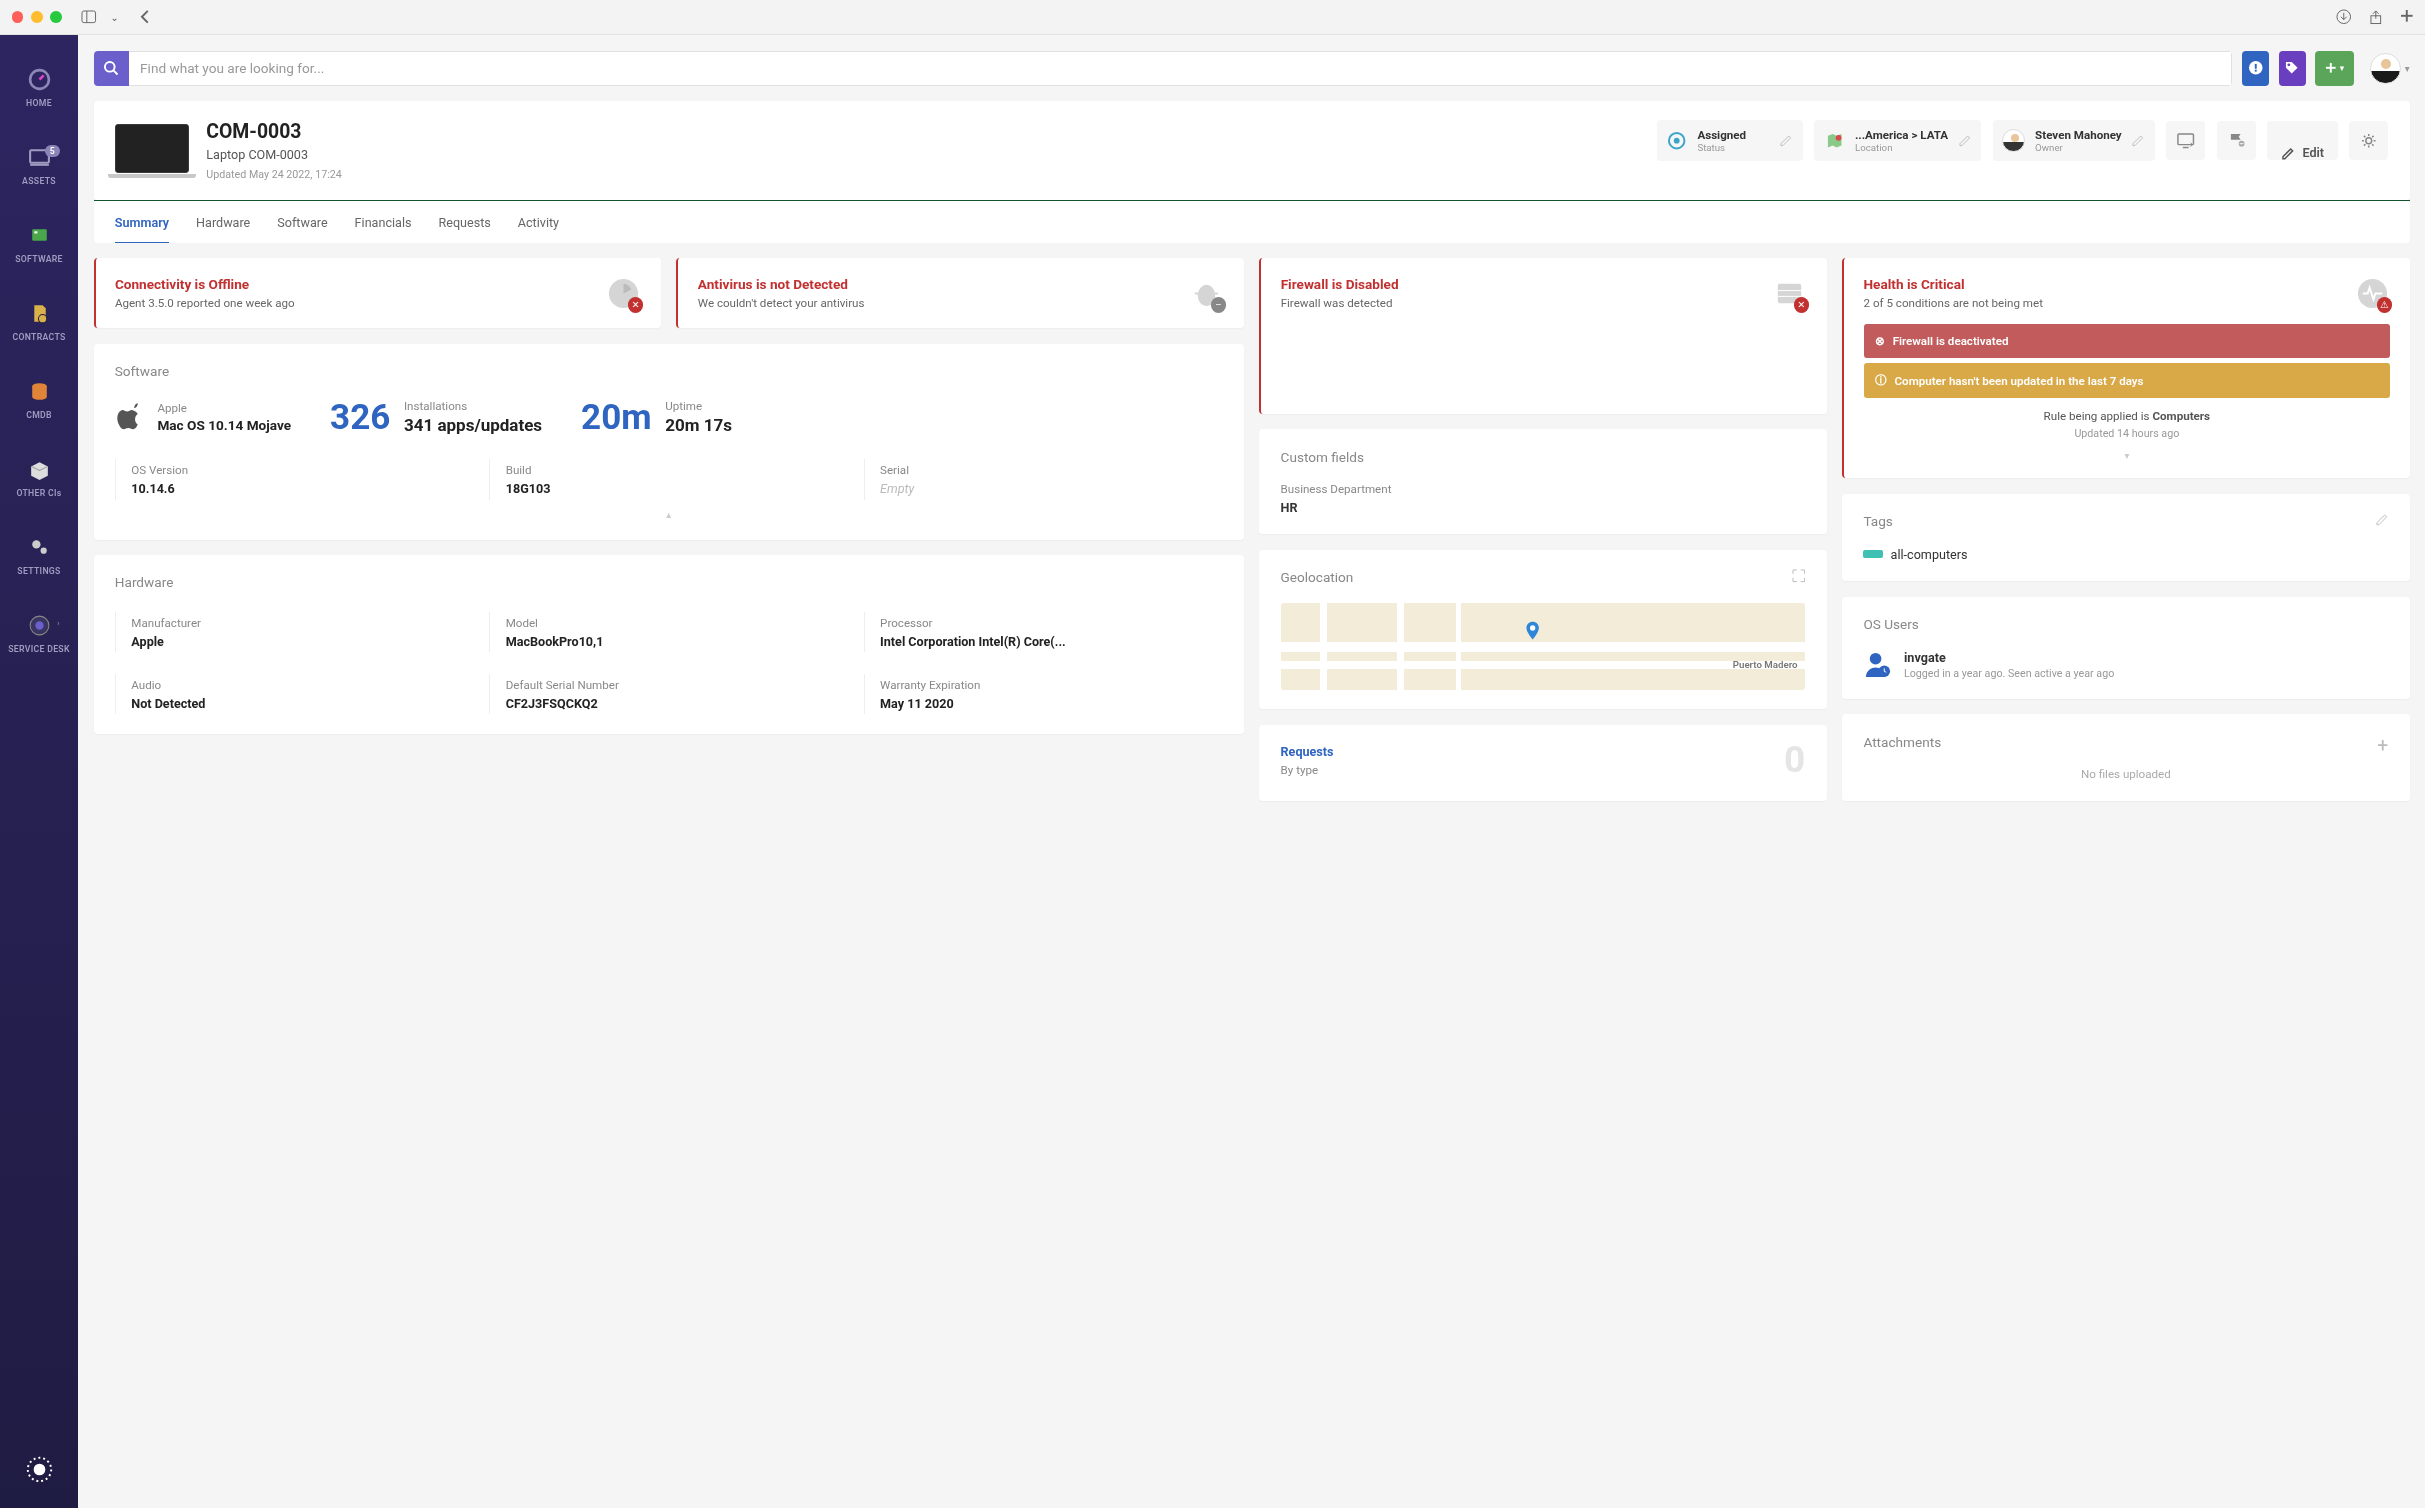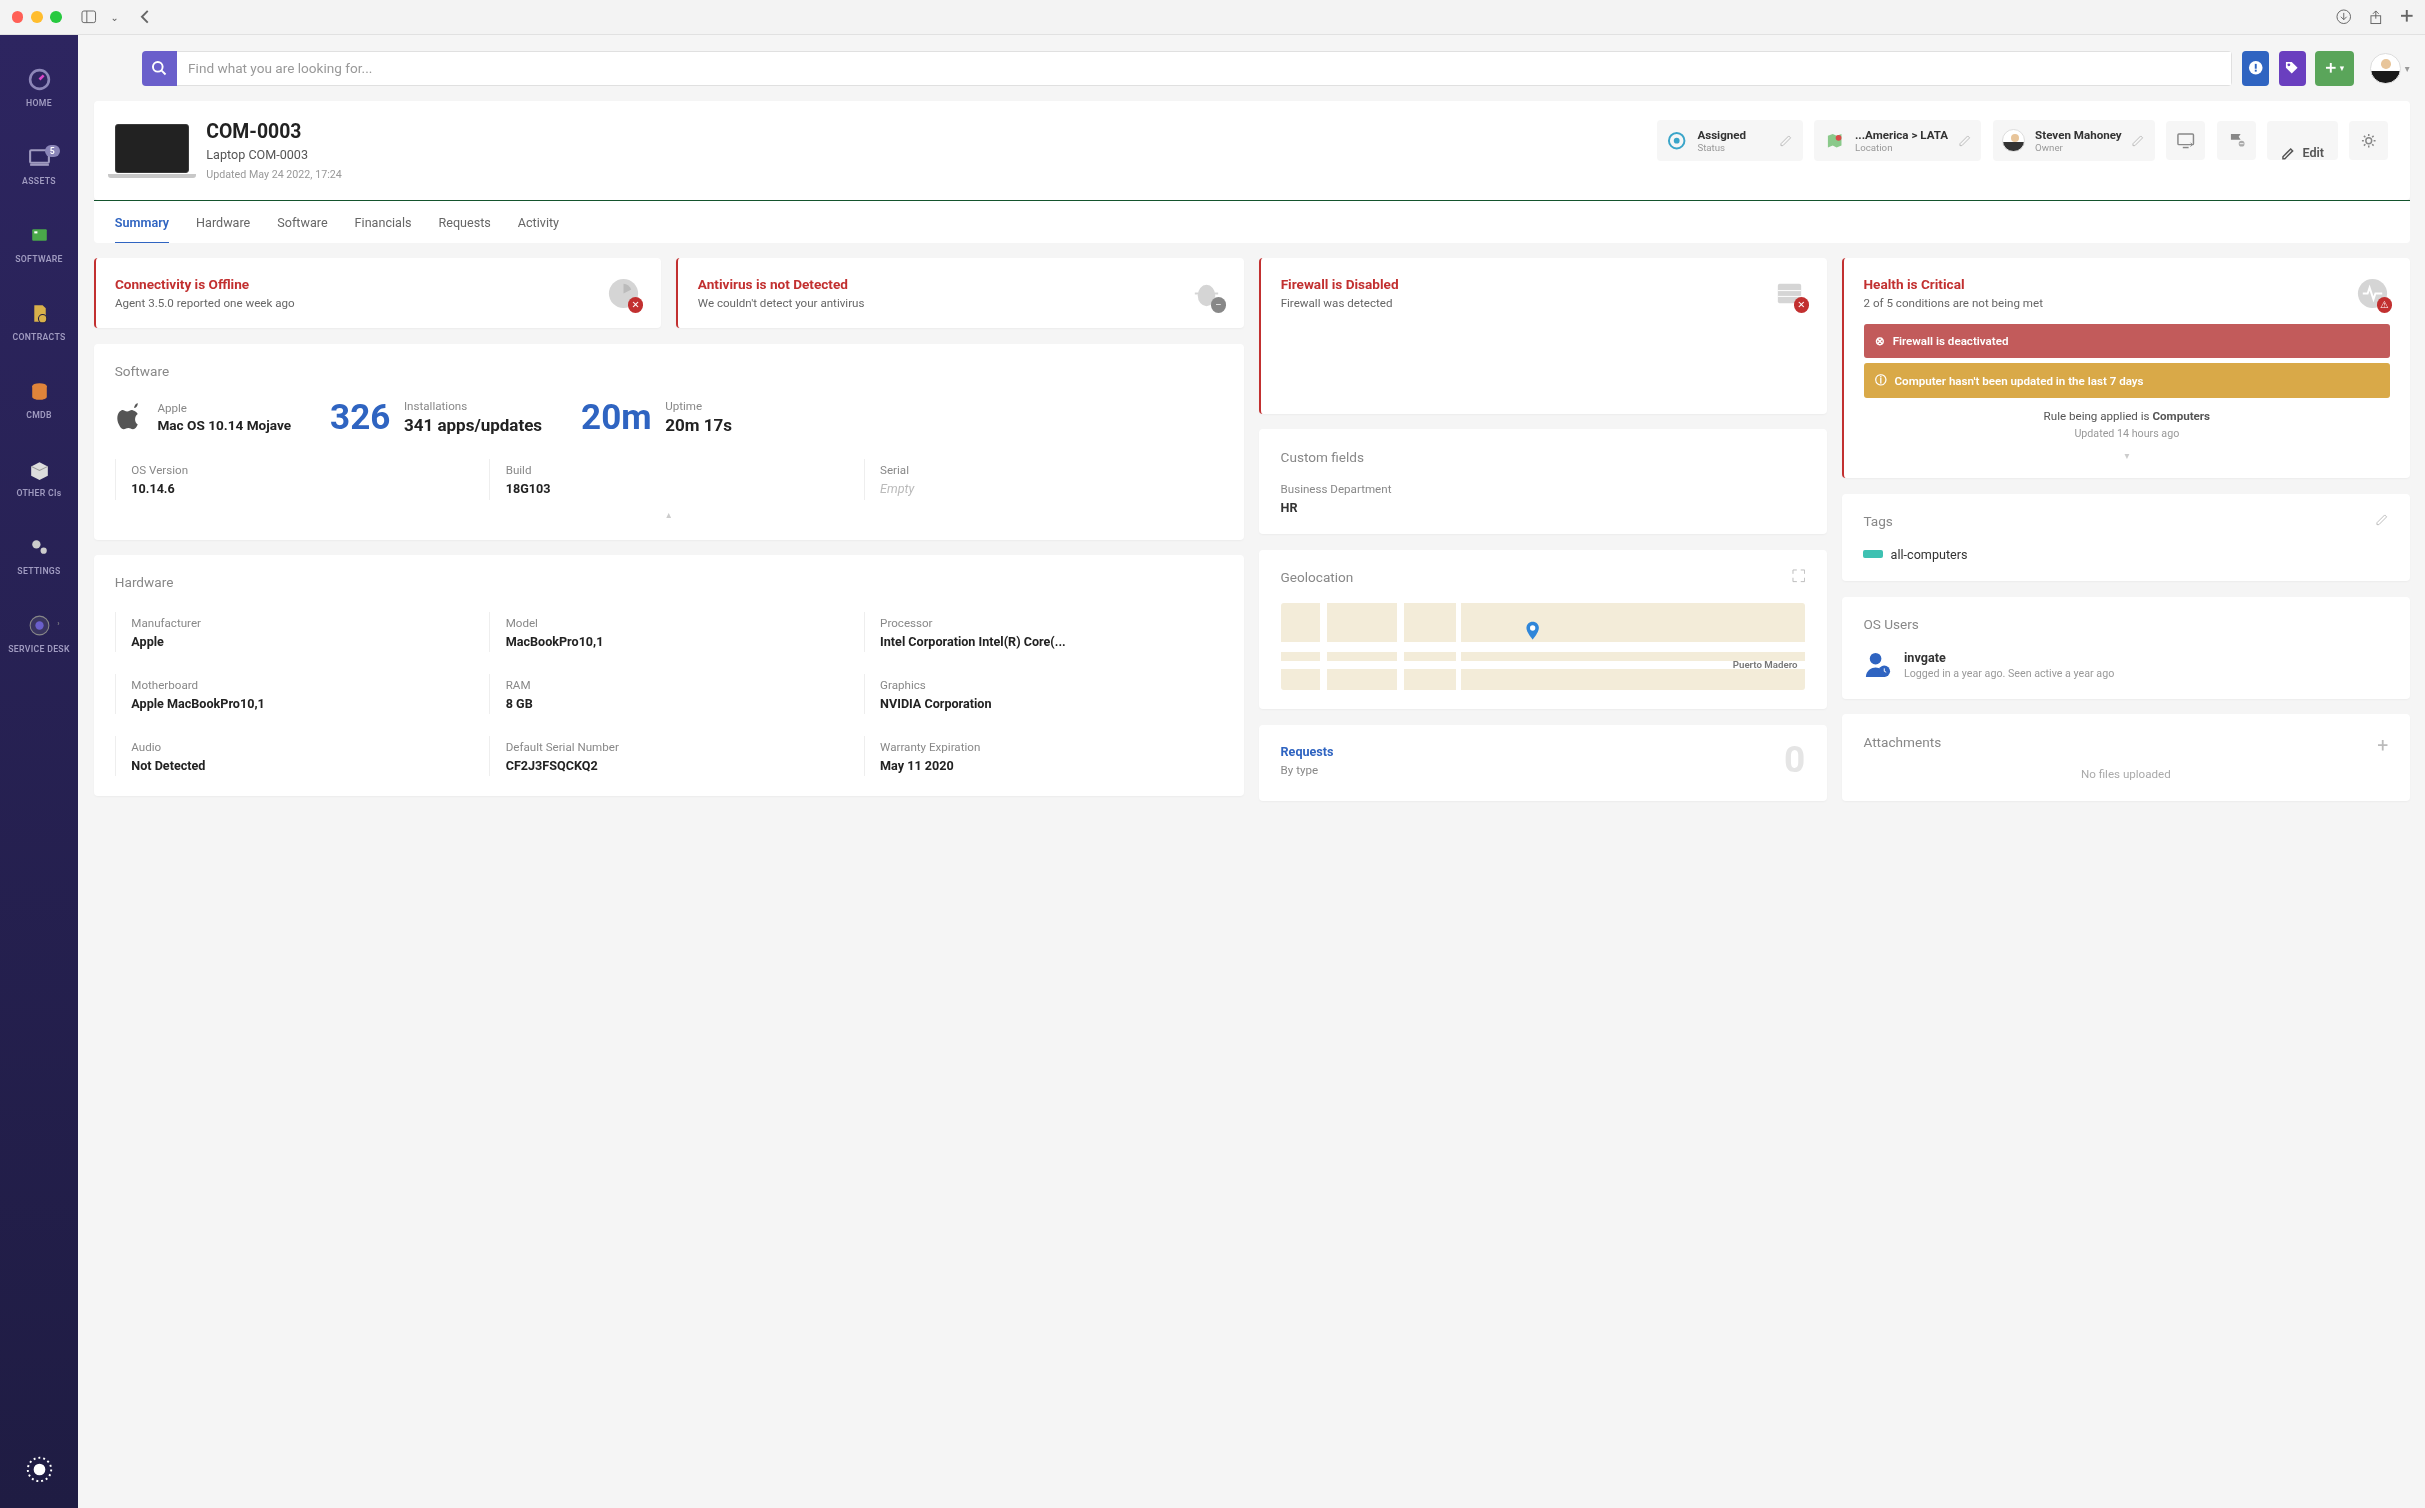--- a/index.html
+++ b/index.html
@@ -14,21 +14,21 @@
 .tb-icons-right { margin-left: auto; display: flex; gap: 17.5px; color: #666; }
 .app { display: flex; height: calc(100vh - 35px); }
 .sidenav { width: 78px; background: linear-gradient(180deg, #2d2560 0%, #1f1c43 100%); display: flex; flex-direction: column; align-items: center; padding-top: 13.6px; position: relative; }
 .sidenav-item { width: 100%; height: 78px; display: flex; flex-direction: column; align-items: center; justify-content: center; gap: 5.8px; cursor: pointer; color: #a09bc0; font-size: 8.7px; font-weight: 600; letter-spacing: 0.3px; }
 .sidenav-item .sv-icon { width: 25px; height: 25px; display: flex; align-items: center; justify-content: center; }
 .sidenav-item .badge { position: absolute; margin-left: 27px; margin-top: -29px; background: #8a85b8; color: #fff; font-size: 8.7px; border-radius: 7.8px; padding: 1px 4.9px; }
 .sidenav-bottom { margin-top: auto; padding-bottom: 19.4px; }
 .sidenav-bottom .logo-icon { width: 39px; height: 39px; color: #fff; }
 .main { flex: 1; display: flex; flex-direction: column; overflow: auto; }
 .topbar { display: flex; align-items: center; padding: 15.5px 15.5px 15.5px 15.5px; gap: 9.7px; }
-.search-wrap { flex: 1; display: flex; height: 35px; border-radius: 3.9px; overflow: hidden; margin-left: 48px; }
+.search-wrap { flex: 1; display: flex; height: 35px; border-radius: 3.9px; overflow: hidden; }
 .search-btn { width: 35px; background: #6a5fcb; display: flex; align-items: center; justify-content: center; color: #fff; }
 .search-input { flex: 1; border: 1px solid #e0e0e0; border-left: none; padding: 0 11.6px; font-size: 13.6px; color: #333; outline: none; }
 .search-input::placeholder { color: #999; }
 .top-chip { width: 27px; height: 35px; border-radius: 3.9px; display:flex; align-items:center; justify-content:center; color:#fff; }
 .chip-blue { background:#2f64c1; }
 .chip-purple { background:#6a3fbf; }
 .chip-green { background:#5aa55a; width:39px; }
 .avatar-top { width:31px; height:31px; border-radius:50%; background:linear-gradient(180deg,#fff 60%,#1a1a1a 60%); border:1px solid #ddd; margin-left:5.8px; position:relative; }
 .avatar-top::after{ content:''; width:9.7px; height:9.7px; background:#e8c59a; border-radius:50%; position:absolute; top:5.8px; left:10.7px; }
 .header-card { background:#fff; margin:0 15.5px; border-radius:3.9px; padding:19.4px 21.3px; display:flex; align-items:flex-start; gap:17.5px; box-shadow:0 1px 1.9px rgba(0,0,0,0.04); }
@@ -457,34 +457,20 @@
                 <div class="k">Model</div>
                 <div class="v">MacBookPro10,1</div>
               </div>
             <div class="kv">
                 <div class="k">Processor</div>
                 <div class="v">Intel Corporation Intel(R) Core(...</div>
               </div>
           </div>
           <div class="kv-row">
             <div class="kv">
-                <div class="k">Motherboard</div>
-                <div class="v">Apple MacBookPro10,1</div>
-              </div>
-            <div class="kv">
-                <div class="k">RAM</div>
-                <div class="v">8 GB</div>
-              </div>
-            <div class="kv">
-                <div class="k">Graphics</div>
-                <div class="v">NVIDIA Corporation</div>
-              </div>
-          </div>
-          <div class="kv-row">
-            <div class="kv">
                 <div class="k">Audio</div>
                 <div class="v">Not Detected</div>
               </div>
             <div class="kv">
                 <div class="k">Default Serial Number</div>
                 <div class="v">CF2J3FSQCKQ2</div>
               </div>
             <div class="kv">
                 <div class="k">Warranty Expiration</div>
                 <div class="v">May 11 2020</div>

